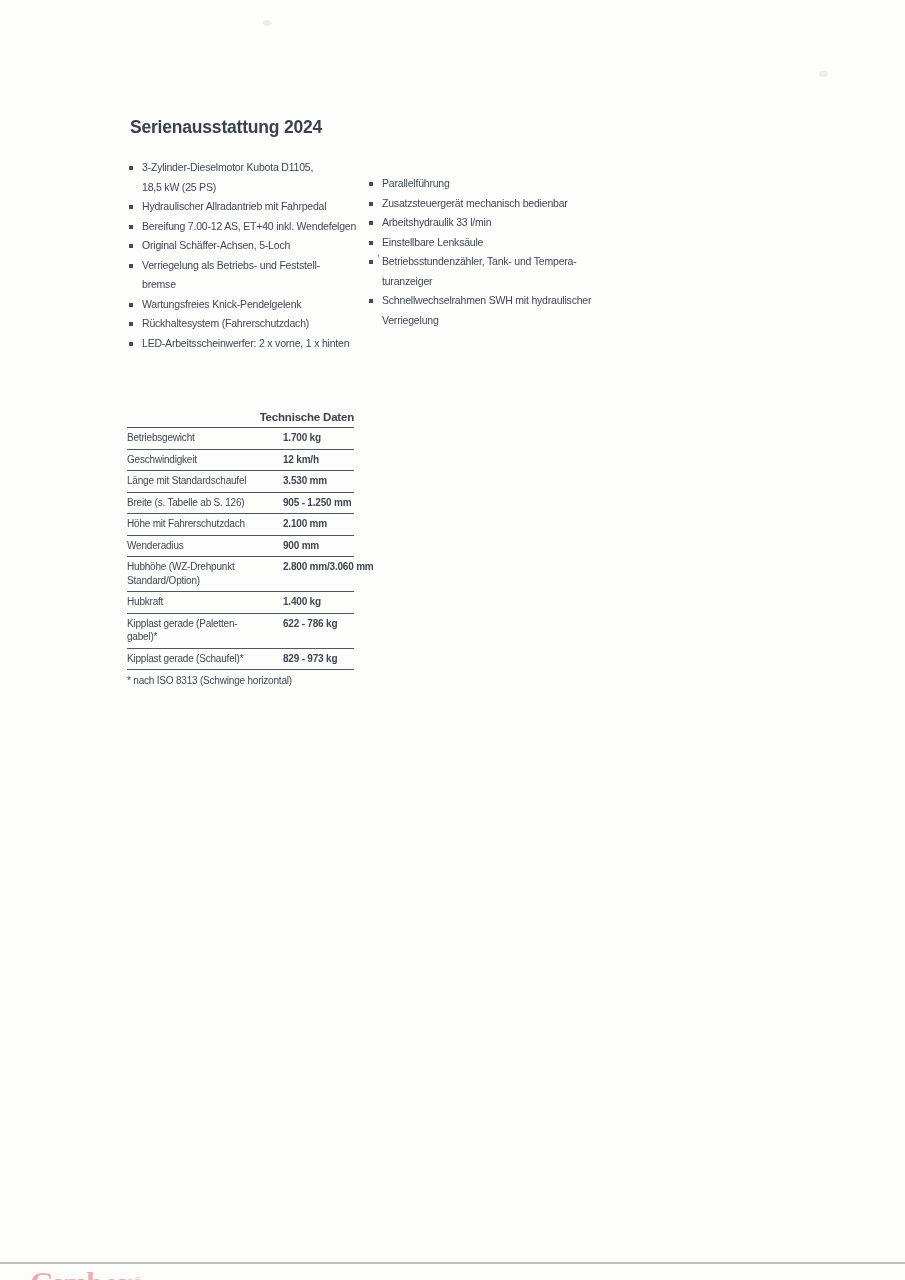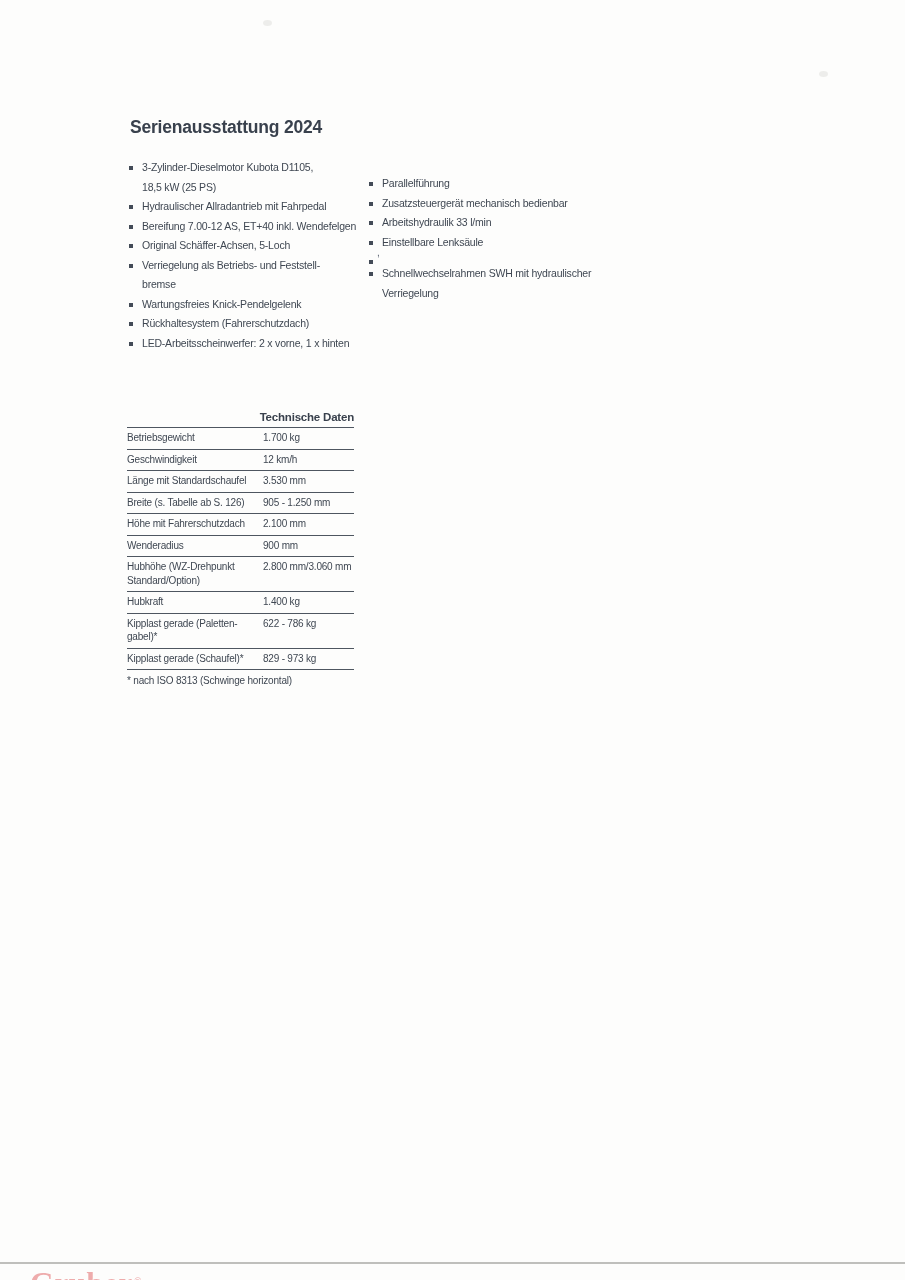--- a/index.html
+++ b/index.html
@@ -54,23 +54,24 @@
     margin-bottom:4px;
     letter-spacing:-0.2px;
     text-align:right;
   }
   .tbody { border-bottom:1.5px solid #4e5660; }
   .trow {
     display:flex; align-items:flex-start;
     border-top:1.5px solid #4e5660;
     padding:3px 0 4px;
     line-height:13.5px;
+    gap:20px;
   }
   .tlabel { flex:none; width:136px; white-space:pre-line; padding-right:2px; }
-  .tvalue { flex:1; white-space:nowrap; }
+  .tvalue { flex:1; white-space:nowrap;font-weight:bold; }
   .footnote { margin-top:5px; font-size:10px; }
 
   
   .logo { position:absolute; left:30px; top:1268px; }
   .logo-name {
     font-family:"Liberation Serif","DejaVu Serif",serif;
     font-weight:bold; font-size:31px; line-height:1.0;
     color:#eeacac; letter-spacing:0.5px;
   }
   .logo-name sup { font-size:10px; vertical-align:9px; margin-left:1px; }
@@ -165,20 +166,22 @@
         <span class="feat-text">Arbeitshydraulik 33 l/min</span>
       </li>
 
       <li class="feat">
         <span class="sq"></span>
         <span class="feat-text">Einstellbare Lenksäule</span>
       </li>
 
       <li class="feat">
         <span class="sq"></span>
+        <span class="feat-text">Betriebsstundenzähler, Tank- und Tempera-
+turanzeiger</span>
       </li>
 
       <li class="feat">
         <span class="sq"></span>
         <span class="feat-text">Schnellwechselrahmen SWH mit hydraulischer
 Verriegelung</span>
       </li>
     </ul>
 
   <section class="specs">

